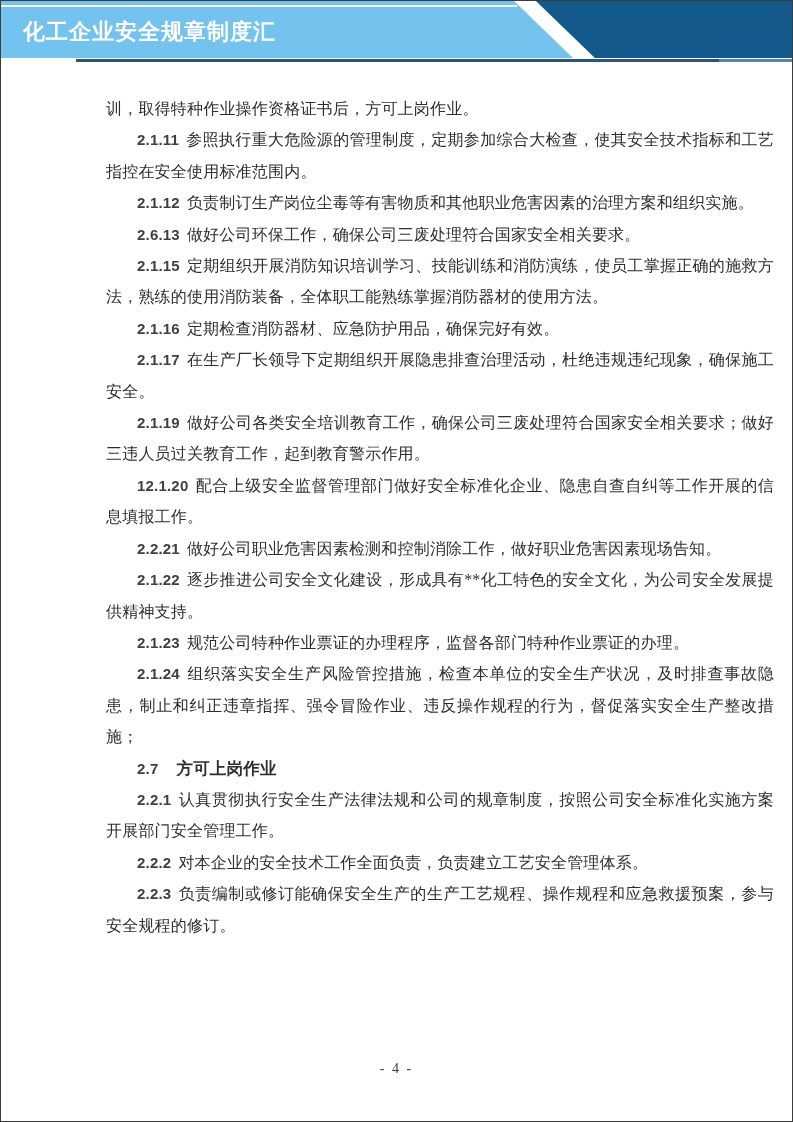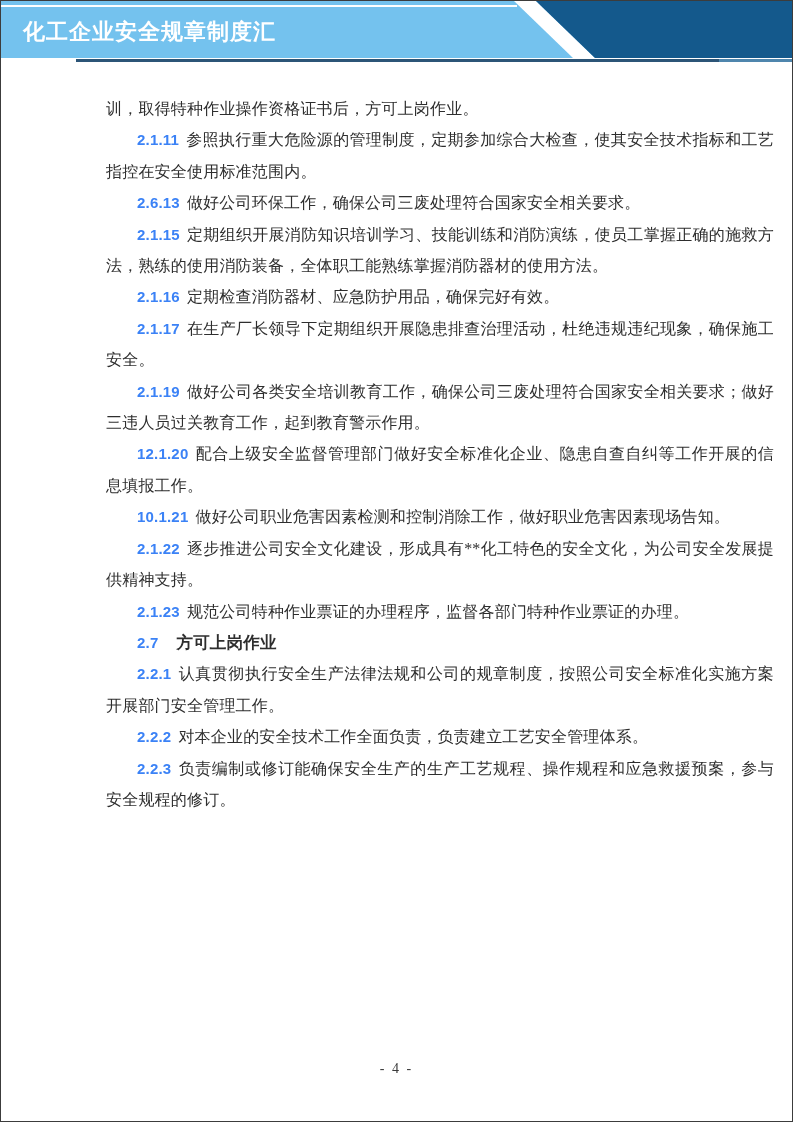--- a/index.html
+++ b/index.html
@@ -93,21 +93,21 @@
     text-align: justify;
     text-justify: inter-ideograph;
     letter-spacing: 0.2px;
   }
   .para.indent { text-indent: 31px; }
   .para .num {
     font-family: "Liberation Sans", "DejaVu Sans", sans-serif;
     font-weight: bold;
     font-size: 15px;
     margin-right: 7px;
-    color: #3b82f6;
+    color: #404040;
   }
   .para.heading {
     font-weight: bold;
     font-family: "Liberation Sans", "DejaVu Sans", sans-serif;
     font-size: 16.5px;
   }
   .para.heading .num { margin-right: 18px; }
 
   
   .footer {
@@ -135,41 +135,43 @@
     <div class="rule-dark"></div>
     <div class="rule-light"></div>
   </header>
 
   <main class="doc-body">
 
       <p class="para"><span class="txt">训，取得特种作业操作资格证书后，方可上岗作业。</span></p>
 
       <p class="para indent"><span class="num">2.1.11</span><span class="txt">参照执行重大危险源的管理制度，定期参加综合大检查，使其安全技术指标和工艺指控在安全使用标准范围内。</span></p>
 
+      <p class="para indent"><span class="num">2.1.12</span><span class="txt">负责制订生产岗位尘毒等有害物质和其他职业危害因素的治理方案和组织实施。</span></p>
 
       <p class="para indent"><span class="num">2.6.13</span><span class="txt">做好公司环保工作，确保公司三废处理符合国家安全相关要求。</span></p>
 
 
       <p class="para indent"><span class="num">2.1.15</span><span class="txt">定期组织开展消防知识培训学习、技能训练和消防演练，使员工掌握正确的施救方法，熟练的使用消防装备，全体职工能熟练掌握消防器材的使用方法。</span></p>
 
       <p class="para indent"><span class="num">2.1.16</span><span class="txt">定期检查消防器材、应急防护用品，确保完好有效。</span></p>
 
       <p class="para indent"><span class="num">2.1.17</span><span class="txt">在生产厂长领导下定期组织开展隐患排查治理活动，杜绝违规违纪现象，确保施工安全。</span></p>
 
 
       <p class="para indent"><span class="num">2.1.19</span><span class="txt">做好公司各类安全培训教育工作，确保公司三废处理符合国家安全相关要求；做好三违人员过关教育工作，起到教育警示作用。</span></p>
 
       <p class="para indent"><span class="num">12.1.20</span><span class="txt">配合上级安全监督管理部门做好安全标准化企业、隐患自查自纠等工作开展的信息填报工作。</span></p>
 
-      <p class="para indent"><span class="num">10.1.21</span><span class="txt">做好公司职业危害因素检测和控制消除工作，做好职业危害因素现场告知。</span></p>
+      <p class="para indent"><span class="num">2.2.21</span><span class="txt">做好公司职业危害因素检测和控制消除工作，做好职业危害因素现场告知。</span></p>
 
       <p class="para indent"><span class="num">2.1.22</span><span class="txt">逐步推进公司安全文化建设，形成具有**化工特色的安全文化，为公司安全发展提供精神支持。</span></p>
 
       <p class="para indent"><span class="num">2.1.23</span><span class="txt">规范公司特种作业票证的办理程序，监督各部门特种作业票证的办理。</span></p>
 
+      <p class="para indent"><span class="num">2.1.24</span><span class="txt">组织落实安全生产风险管控措施，检查本单位的安全生产状况，及时排查事故隐患，制止和纠正违章指挥、强令冒险作业、违反操作规程的行为，督促落实安全生产整改措施；</span></p>
 
       <p class="para indent heading"><span class="num">2.7</span><span class="txt">方可上岗作业</span></p>
 
       <p class="para indent"><span class="num">2.2.1</span><span class="txt">认真贯彻执行安全生产法律法规和公司的规章制度，按照公司安全标准化实施方案开展部门安全管理工作。</span></p>
 
       <p class="para indent"><span class="num">2.2.2</span><span class="txt">对本企业的安全技术工作全面负责，负责建立工艺安全管理体系。</span></p>
 
       <p class="para indent"><span class="num">2.2.3</span><span class="txt">负责编制或修订能确保安全生产的生产工艺规程、操作规程和应急救援预案，参与安全规程的修订。</span></p>
     </main>
 

